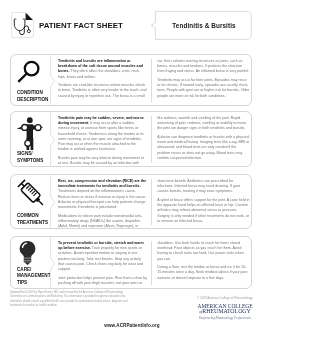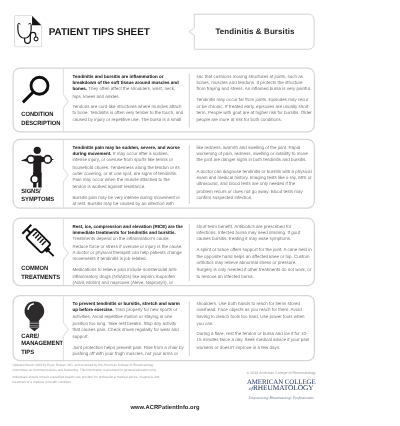--- a/index.html
+++ b/index.html
@@ -55,21 +55,21 @@
       <svg class="doc-icon" viewBox="0 0 46 52">
         <path d="M1.3 3.4 a2.8 2.8 0 0 1 2.8 -2.8 H29.0 L44.7 16.6 V48.2 a2.8 2.8 0 0 1 -2.8 2.8 H4.1 a2.8 2.8 0 0 1 -2.8 -2.8 Z" fill="#ffffff" stroke="#cfcfcf" stroke-width="1.2"></path>
         <path d="M29.3 1.4 L44.0 16.2 H29.3 Z" fill="#141414"></path>
         <path d="M6.6 15.0 v8.6 c0 7.6 4.6 13.6 10.6 13.6 c6.0 0 10.6 -6.0 10.6 -13.6 v-8.6" fill="none" stroke="#1a1a1a" stroke-width="1.9"></path>
         <path d="M6.6 15.2 a1.8 1.8 0 0 1 3.6 0" fill="none" stroke="#1a1a1a" stroke-width="1.5"></path>
         <path d="M24.0 15.2 a1.8 1.8 0 0 1 3.6 0" fill="none" stroke="#1a1a1a" stroke-width="1.5"></path>
         <path d="M17.4 37.1 v3.6 a4.6 4.6 0 0 0 9.2 0 v-8.5 a4.3 4.3 0 0 1 8.6 0 v2.9" fill="none" stroke="#1a1a1a" stroke-width="1.9" stroke-linecap="round"></path>
         <circle cx="35.7" cy="38.3" r="3.1" fill="none" stroke="#1a1a1a" stroke-width="1.7"></circle>
       </svg>
     </span>
-    <span class="header-title">PATIENT TIPS SHEET</span>
+    <span class="header-title">PATIENT FACT SHEET</span>
   </div>
   <div class="title-tab">
     <svg width="105" height="31" viewBox="0 0 105 31">
       <path d="M7.4 1.35 H99 a4.3 4.3 0 0 1 4.3 4.3 V25.1 a4.3 4.3 0 0 1 -4.3 4.3 H7.4 V18.2 L3.1 15.4 L7.4 12.6 Z" fill="#fff" stroke="#cfcfcf" stroke-width="0.75" stroke-linejoin="round"></path>
     </svg>
     <span class="title-tab-text">Tendinitis &amp; Bursitis</span>
   </div>
   <div class="card" style="top:54px;height:52px">
     <div class="card-label">
       <div class="icwrap">

